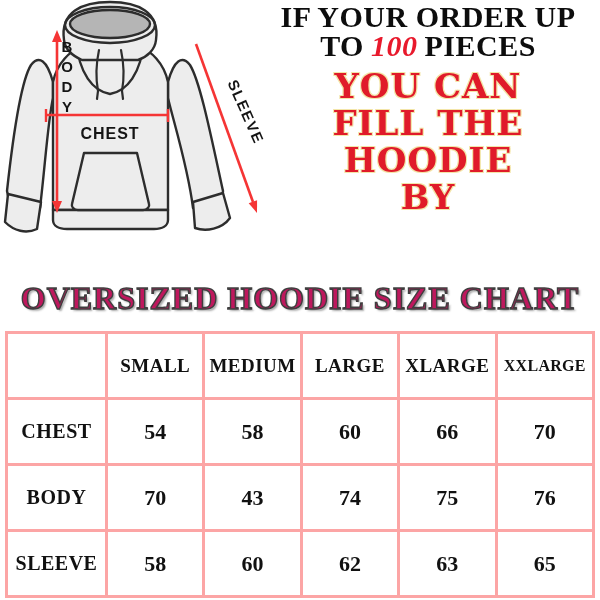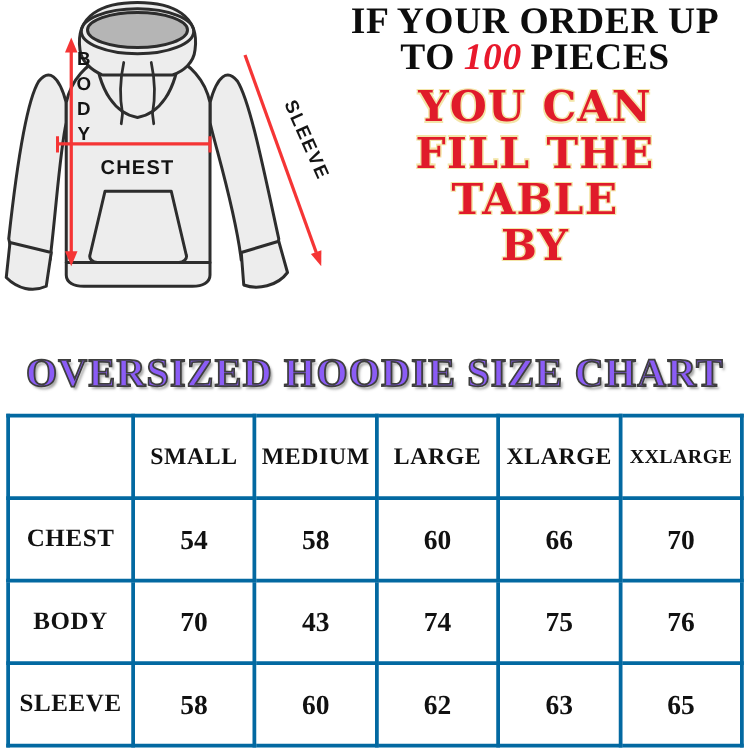--- a/index.html
+++ b/index.html
@@ -25,34 +25,34 @@
     font-size:34px; line-height:37px; letter-spacing:1px;
     color:#e01b2a;
     text-shadow:-1px -1px 0 #f3e5a8, 1px -1px 0 #f3e5a8, -1px 1px 0 #f3e5a8, 1px 1px 0 #f3e5a8;
   }
 
   
   .chart-title {
     position:absolute; top:280px; left:0; width:600px; text-align:center;
     font-family:"Liberation Serif", serif; font-weight:bold;
     font-size:32px; letter-spacing:1px; white-space:nowrap;
-    color:#8b5cf6;
+    color:#be185d;
     -webkit-text-stroke:1.4px #3e3e3e;
     text-shadow:2px 2px 2px rgba(60,60,60,0.45);
   }
 
   
   .size-table {
     position:absolute; left:5px; top:331px; width:590px;
     border-collapse:collapse; table-layout:fixed;
     font-family:"Liberation Serif", serif; font-weight:bold; color:#111;
   }
   .size-table col.c0 { width:100px; }
   .size-table th, .size-table td {
-    border:3px solid #0369a1; text-align:center; vertical-align:middle;
+    border:3px solid #fca5a5; text-align:center; vertical-align:middle;
     background:#fff; padding:0;
   }
   .size-table tr { height:66px; }
   .head-row th { font-size:19px; letter-spacing:0.5px; }
   .head-row th:nth-child(6) { font-size:16px; letter-spacing:0.3px; }
   .rowlab { font-size:20px; letter-spacing:0.5px; }
   .val { font-size:22px;margin-top:33px; }
 
   svg text { font-family:"Liberation Sans", sans-serif; font-weight:bold; }
 </style>
@@ -100,21 +100,21 @@
       <text transform="translate(241,114) rotate(66)" font-size="15" text-anchor="middle" letter-spacing="1.5">SLEEVE</text>
     </g>
   </svg>
 
   <div class="header-block">
     <div class="header-line">IF YOUR ORDER UP</div>
     <div class="header-line"><span>TO</span><span class="num">100</span><span>PIECES</span></div>
     <div class="promo">
       <div>YOU CAN</div>
       <div>FILL THE</div>
-      <div>TABLE</div>
+      <div>HOODIE</div>
       <div>BY</div>
     </div>
   </div>
 
   <div class="chart-title">OVERSIZED HOODIE SIZE CHART</div>
 
   <table class="size-table">
     <colgroup>
         <col class="c0">
         <col>

